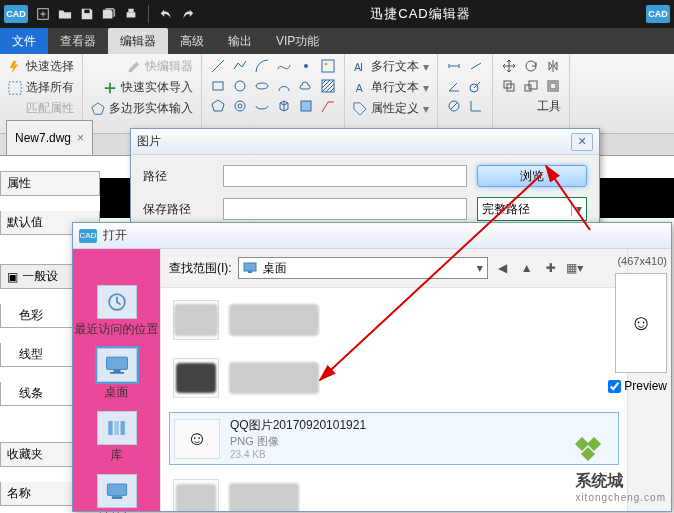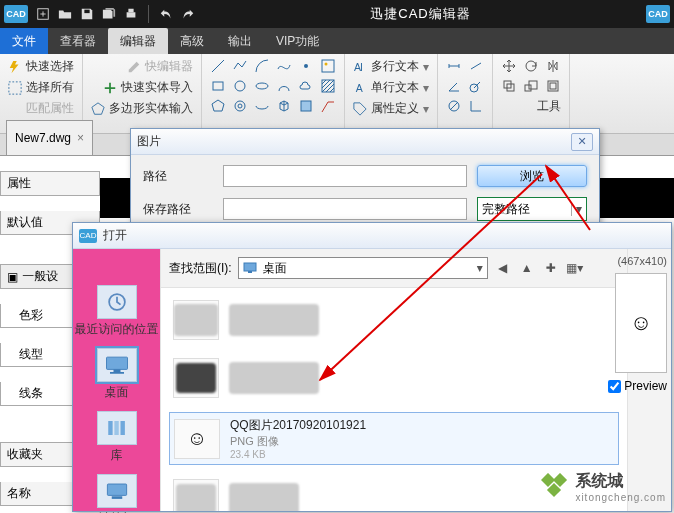--- a/index.html
+++ b/index.html
@@ -80,21 +80,21 @@
 
 .open-right{width:44px;border-left:1px solid #e2e2e2;padding:6px 4px;display:flex;flex-direction:column;align-items:flex-end;gap:6px;}
 .open-right .dim{font-size:11px;color:#555;}
 .preview-box{width:52px;height:100px;border:1px solid #bbb;background:#fff;display:flex;align-items:center;justify-content:center;font-size:22px;}
 .prev-chk{display:flex;align-items:center;gap:3px;font-size:11px;}
 
 
 .arrow{position:absolute;pointer-events:none;}
 
 
-.watermark{position:absolute;right:8px;bottom:10px;display:flex;align-items:center;gap:6px;}
+.watermark{position:absolute;right:8px;bottom:10px;display:flex;gap:6px;flex-direction:column;}
 .watermark .logo{width:28px;height:28px;}
 .watermark .txt{color:#444;}
 .watermark .big{font-size:16px;font-weight:bold;}
 .watermark .small{font-size:10px;color:#888;letter-spacing:1px;}
 
 
 .canvas-bg{position:absolute;left:100px;top:178px;right:0;height:40px;background:#000;}
 </style>
 </head>
 <body>

